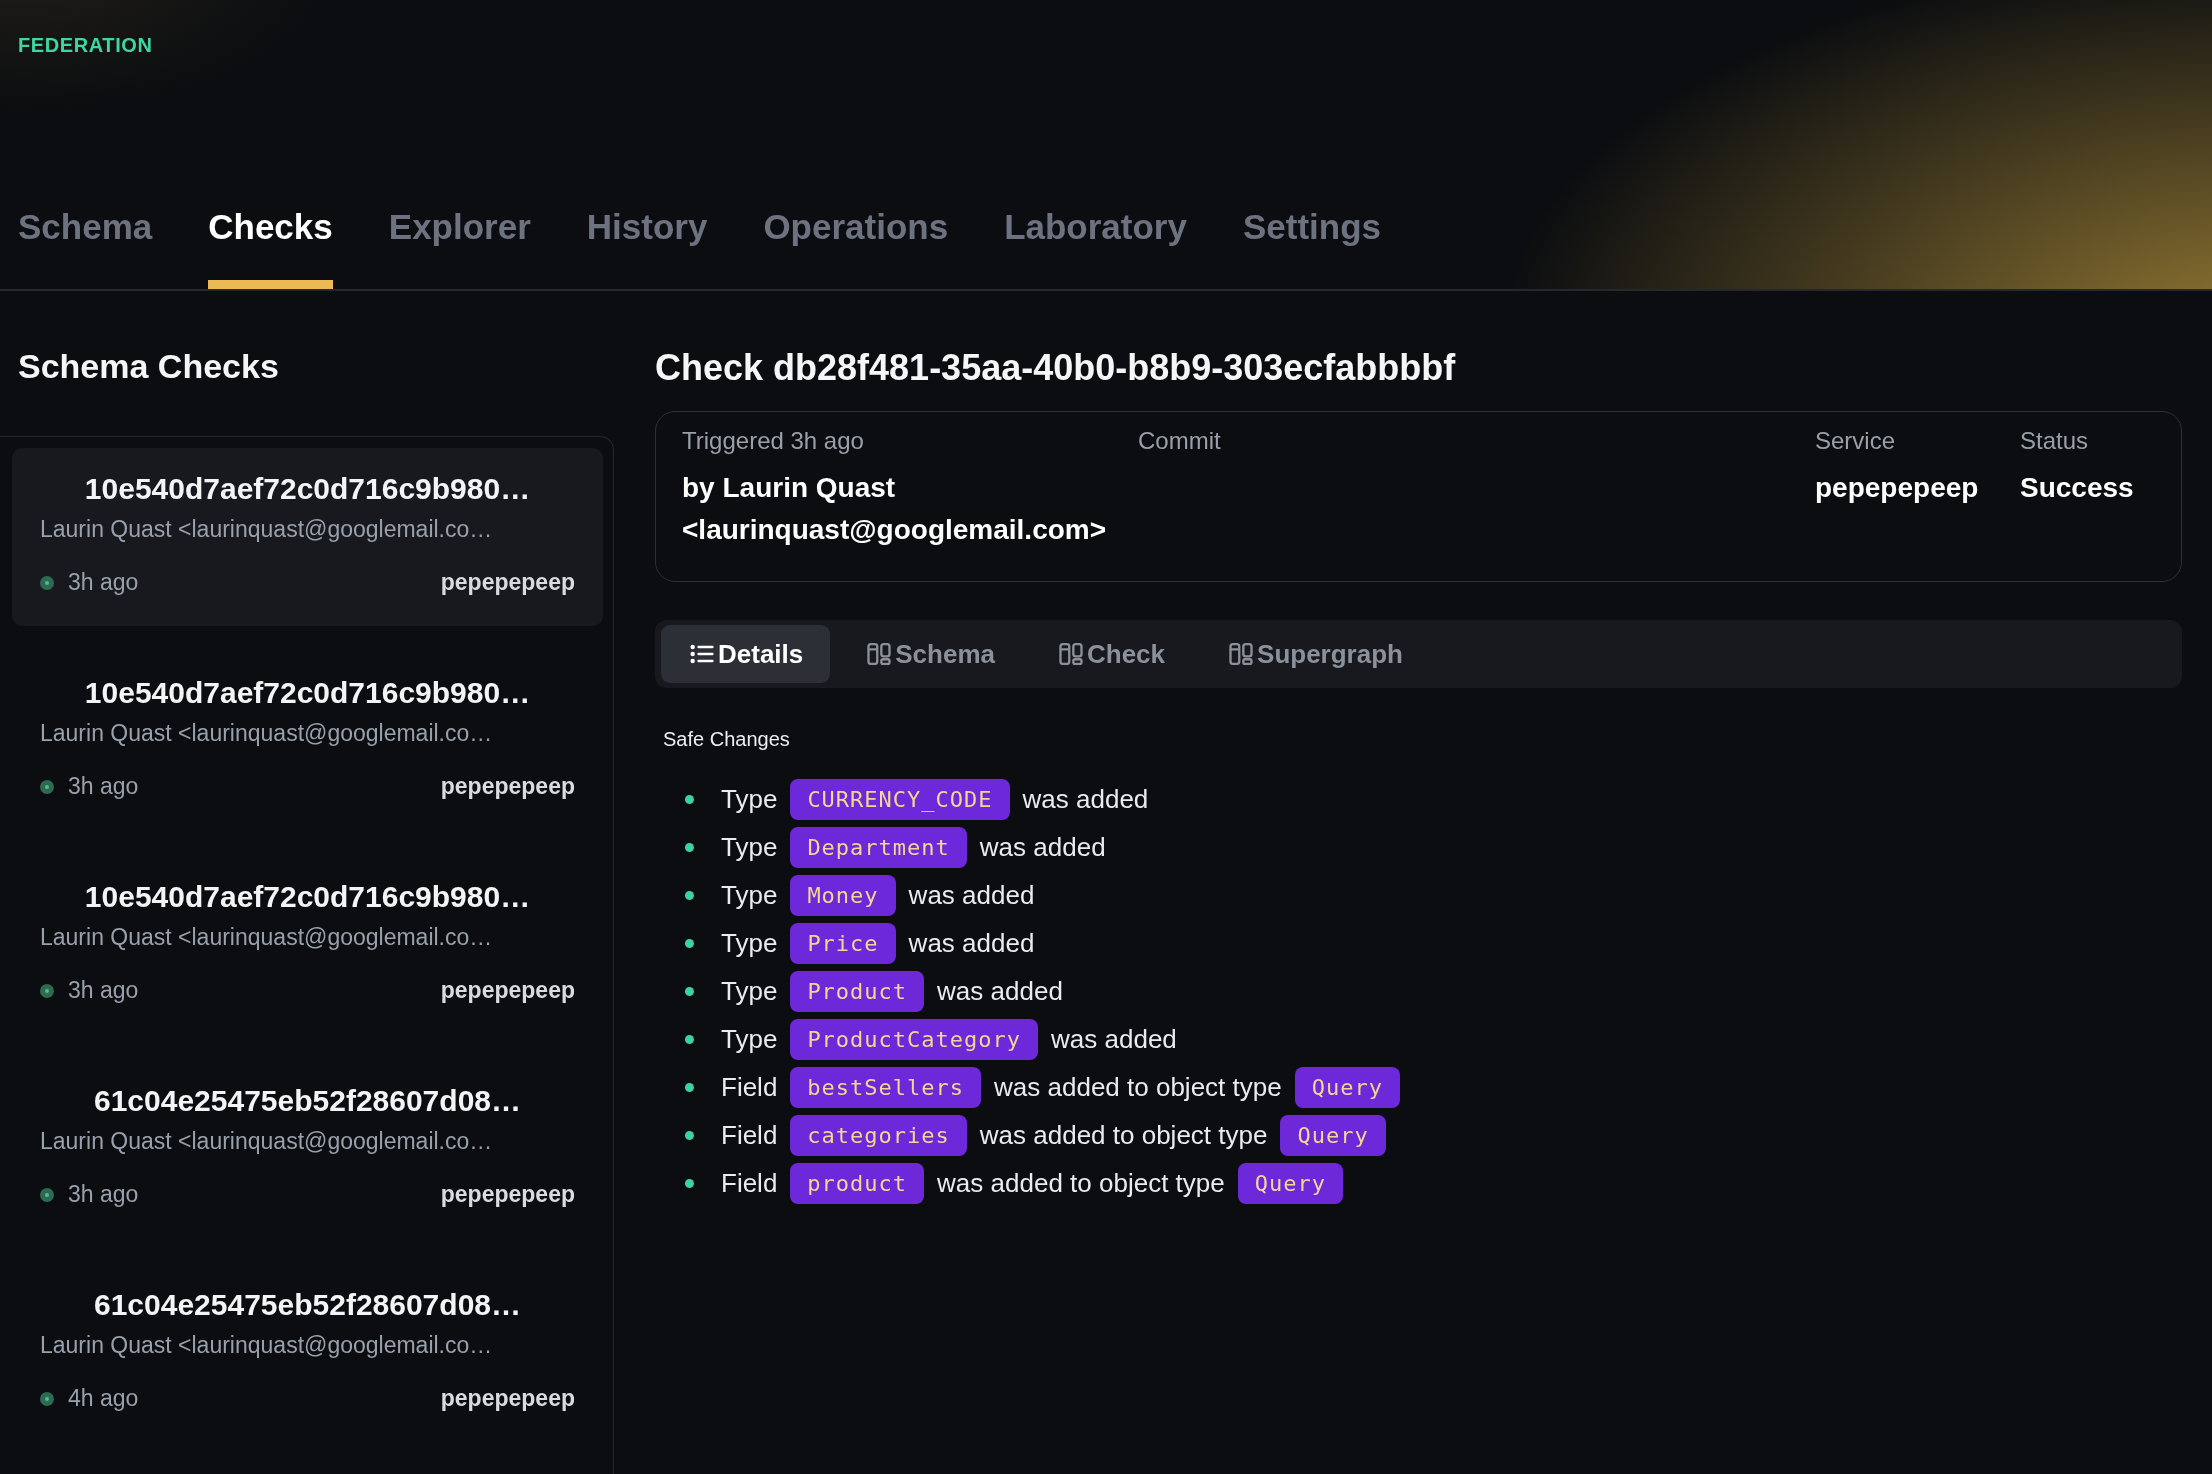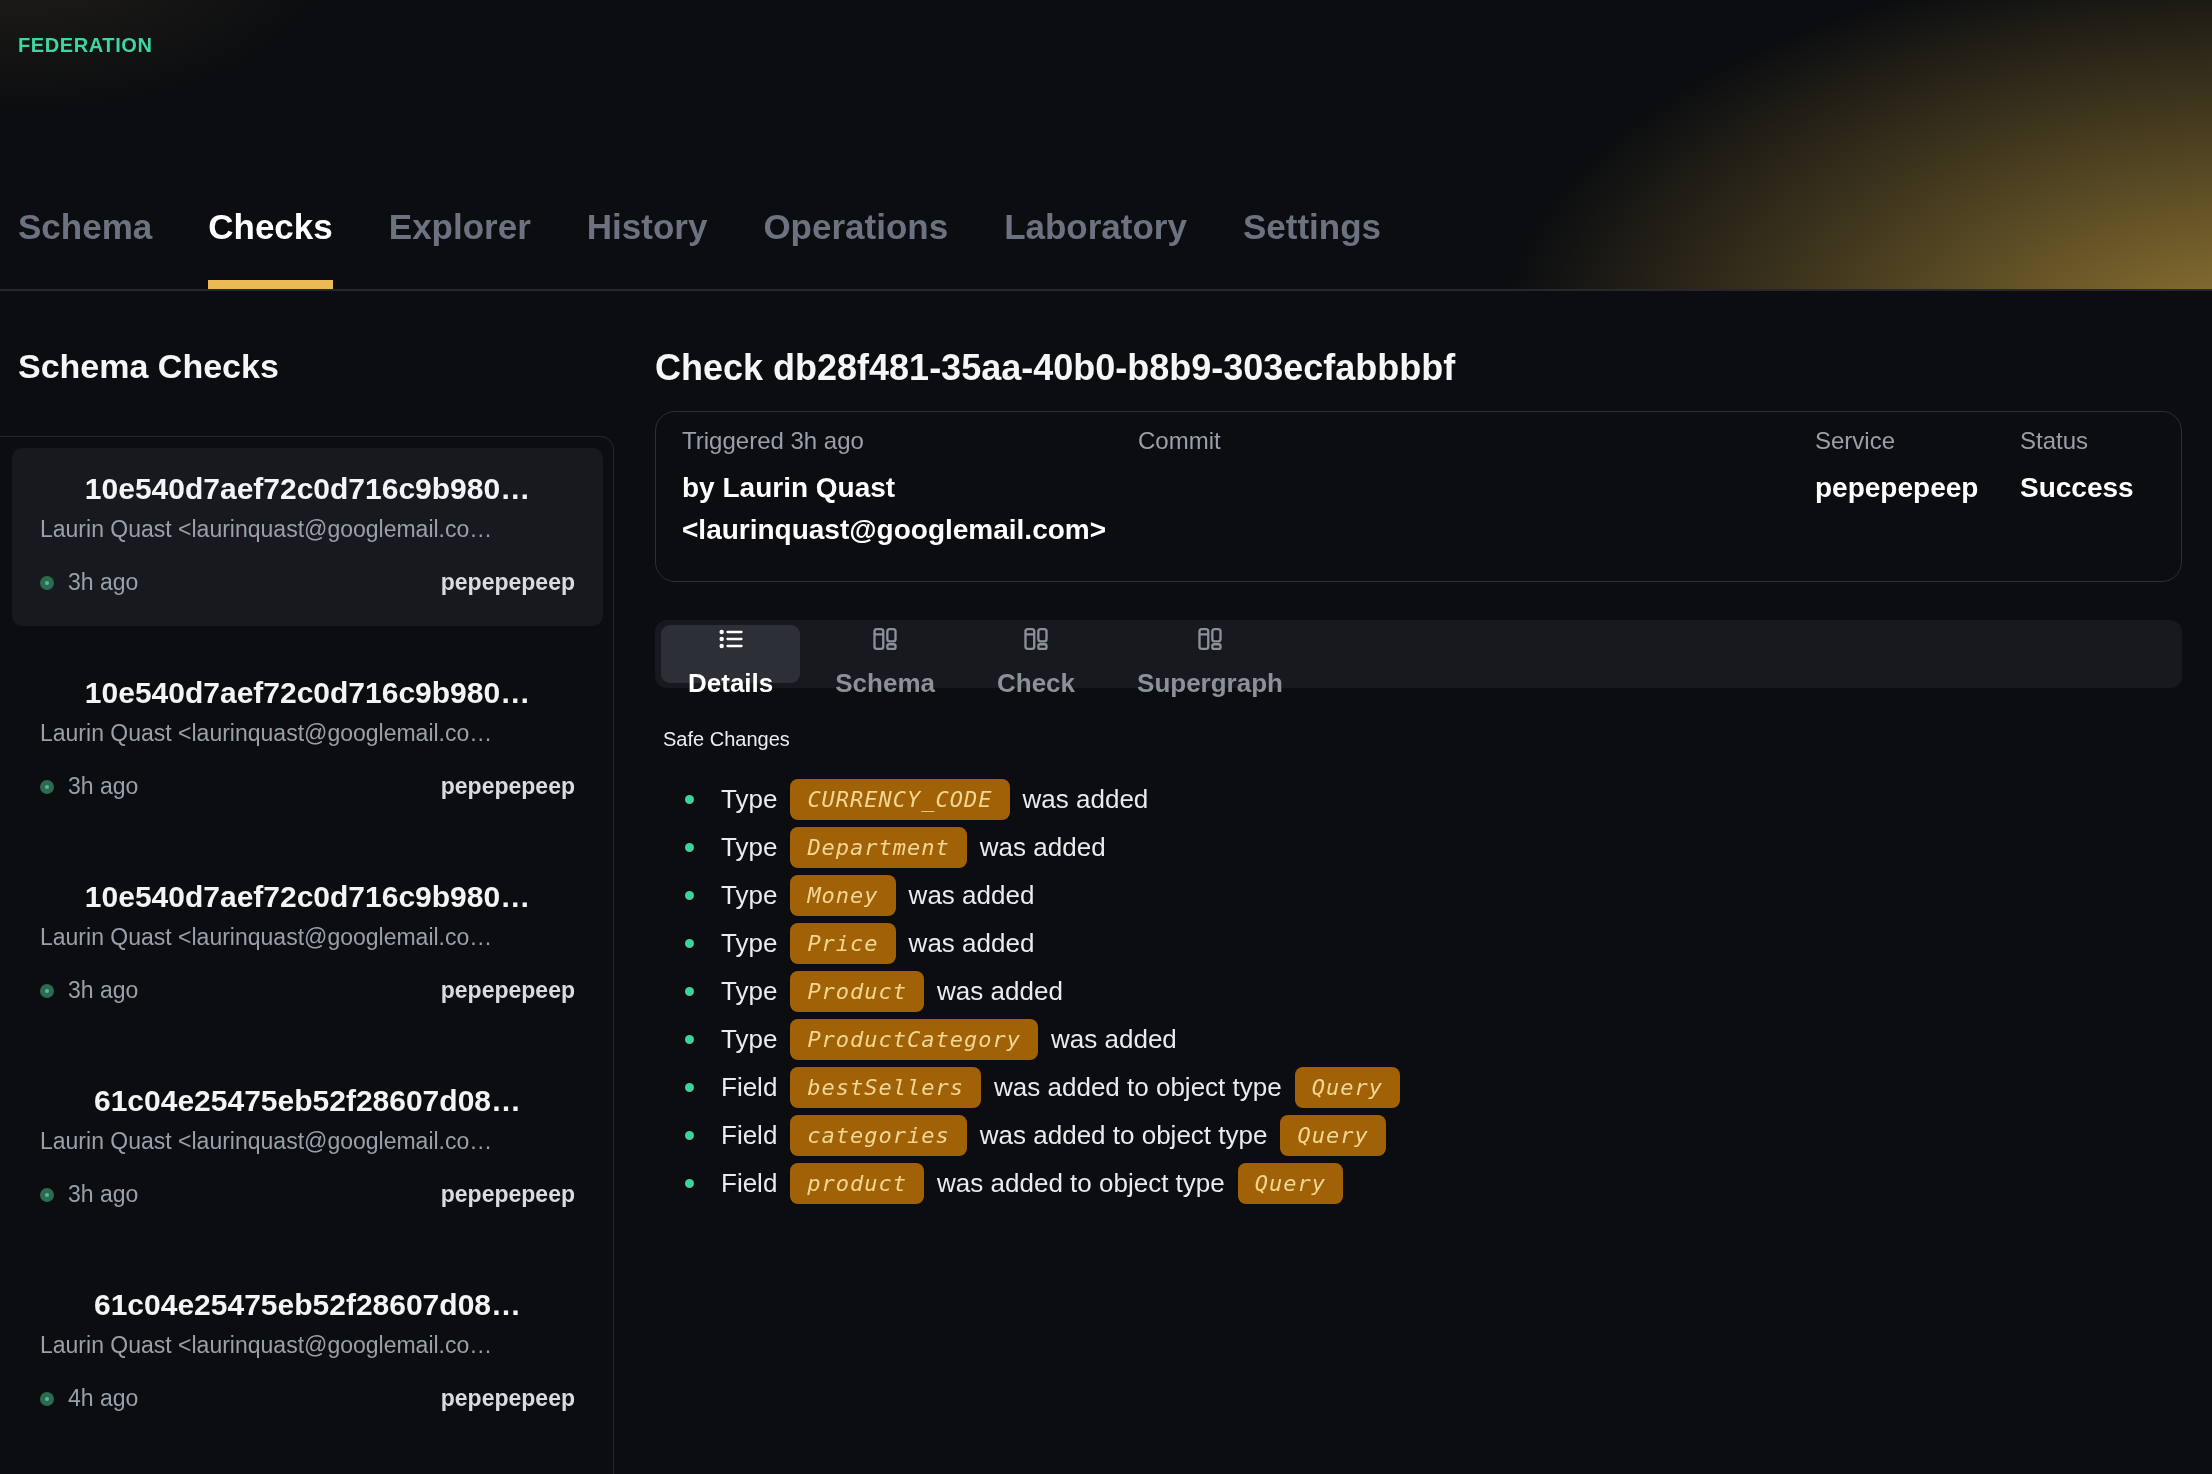--- a/index.html
+++ b/index.html
@@ -60,34 +60,34 @@
     display:grid; grid-template-columns:456px 1fr 205px 135px;
   }
   .meta-label { font-size:24px; color:#99a0aa; }
   .meta-value { margin-top:12px; font-size:28px; font-weight:700; color:#ffffff; line-height:1.5; }
   .meta-col { min-width:0; padding-right:20px; }
 
   .detail-tabs {
     margin-top:38px; height:68px; background:#17191e; border-radius:12px;
     padding:5px 6px; display:flex; gap:8px; align-items:stretch;
   }
-  .dtab { display:flex; align-items:center; gap:15px; padding:0 27px; border-radius:9px;
-    color:#8b919b; font-size:26px; font-weight:600; cursor:pointer; white-space:nowrap;flex-direction:column; }
+  .dtab { display:flex; align-items:center; gap:2px; padding:0 27px; border-radius:9px;
+    color:#8b919b; font-size:26px; font-weight:600; cursor:pointer; white-space:nowrap; }
   .dtab.active { background:#2c2f36; color:#ffffff; }
   .dtab svg { width:28px; height:28px; flex:none; }
 
   .changes-title { margin:40px 8px 0; font-size:20px; font-weight:500; color:#eceef1; }
   .changes { list-style:none; margin:24px 0 0; padding:0; }
   .changes li { display:flex; align-items:center; height:48px; font-size:26px; color:#e9ebee; }
   .bullet { width:9px; height:9px; border-radius:50%; background:#3fd29c; margin:0 27px 0 30px; flex:none; }
   .chg-text { white-space:nowrap; }
   .code {
     font-family:"DejaVu Sans Mono", monospace; font-size:22px; letter-spacing:1px;
-    color:#f2d794; background:#a16207; padding:8px 17px; border-radius:8px;
-    margin:0 13px; white-space:nowrap;font-style:italic;
+    color:#f2d794; background:#6d28d9; padding:8px 17px; border-radius:8px;
+    margin:0 13px; white-space:nowrap;
   }
 </style>
 </head>
 <body>
 
 <div class="app">
 
   <header>
     <div class="project-type">FEDERATION</div>
 

